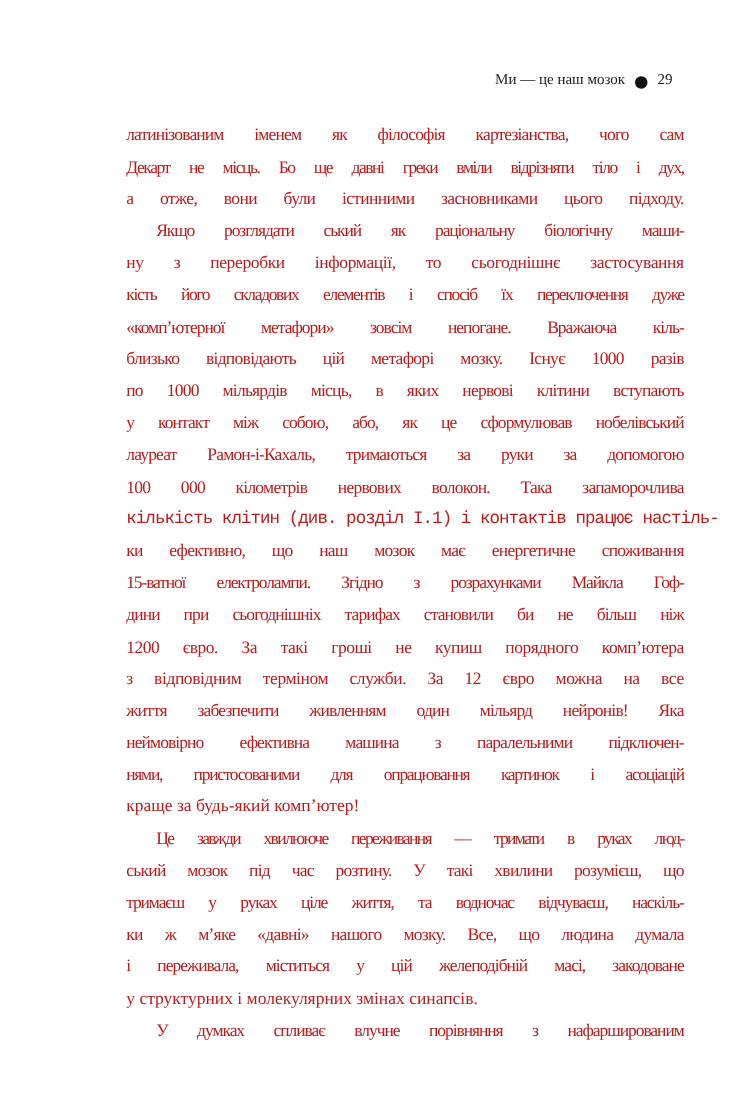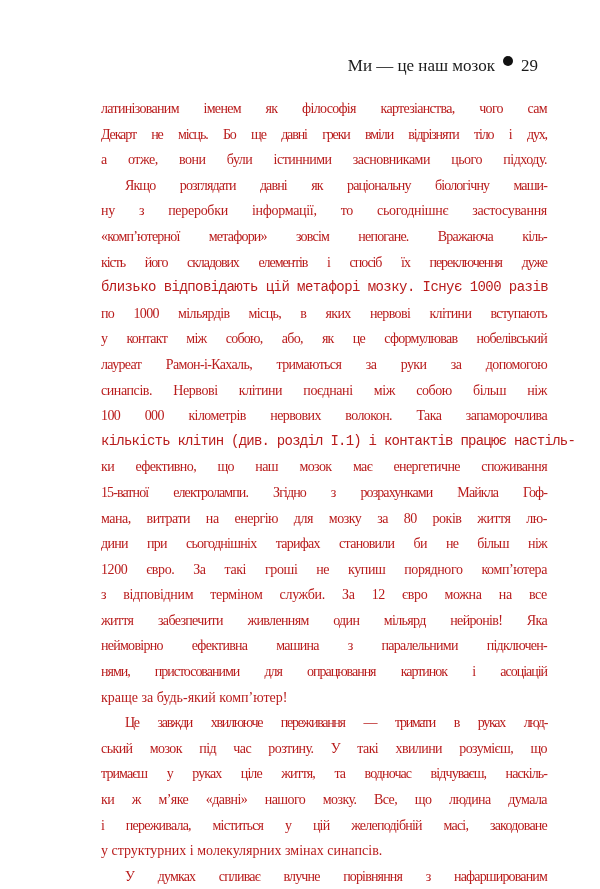--- a/index.html
+++ b/index.html
@@ -1,20 +1,20 @@
 <!DOCTYPE html>
 <html><head>
 <meta charset="utf-8">
 <style>
   html, body { margin: 0; padding: 0; background: #ffffff; }
   body { width: 600px; height: 889px; position: relative; overflow: hidden; }
   .header {
     position: absolute; top: 56px; right: 62px;
-    font-family: "Liberation Serif", serif; font-size: 17px; color: #1a1a1a;
-    display: flex; align-items: flex-start; gap: 8px;
+    font-family: "Liberation Serif", serif; font-size: 12px; color: #1a1a1a;
+    display: flex; align-items: flex-end; gap: 8px;
   }
   .header .bullet { width: 10px; height: 10px; border-radius: 50%; background: #111; display: inline-block; }
   .page-body {
     position: absolute; left: 62px; top: 96px; width: 446px;
     font-family: "Liberation Serif", serif; font-size: 14px; line-height: 25.6px;
     color: #b91c1c;
     margin-left: 39px;
   }
   .line { display: block; white-space: nowrap; text-align: justify; text-align-last: justify; height: 25.6px; }
   .line.last { text-align-last: left; }
@@ -26,34 +26,32 @@
 <div class="header">
   <span>Ми — це наш мозок</span>
   <span class="bullet"></span>
   <span>29</span>
 </div>
 
 <div class="page-body" id="page-body">
     <span class="line" style="letter-spacing: -0.688596px;">латинізованим іменем як філософія картезіанства, чого сам</span>
     <span class="line" style="letter-spacing: -1.13343px;">Декарт не місць. Бо ще давні греки вміли відрізняти тіло і дух,</span>
     <span class="line" style="letter-spacing: -0.507386px;">а отже, вони були істинними засновниками цього підходу.</span>
-    <span class="line indent" style="letter-spacing: -0.88237px;">Якщо розглядати давні як раціональну біологічну маши-</span>
+    <span class="line indent" style="letter-spacing: -0.88237px;">Якщо розглядати ський як раціональну біологічну маши-</span>
     <span class="line" style="letter-spacing: -0.293692px;">ну з переробки інформації, то сьогоднішнє застосування</span>
+    <span class="line" style="letter-spacing: -1.07214px;">кість його складових елементів і спосіб їх переключення дуже</span>
     <span class="line" style="letter-spacing: -0.789773px;">«комп’ютерної метафори» зовсім непогане. Вражаюча кіль-</span>
-    <span class="line" style="letter-spacing: -1.07214px;">кість його складових елементів і спосіб їх переключення дуже</span>
-    <span class="line" style="letter-spacing: -0.55784px; font-family: Liberation Mono, monospace;">близько відповідають цій метафорі мозку. Існує 1000 разів</span>
+    <span class="line" style="letter-spacing: -0.55784px;">близько відповідають цій метафорі мозку. Існує 1000 разів</span>
     <span class="line" style="letter-spacing: -0.623081px;">по 1000 мільярдів місць, в яких нервові клітини вступають</span>
     <span class="line" style="letter-spacing: -0.746931px;">у контакт між собою, або, як це сформулював нобелівський</span>
     <span class="line" style="letter-spacing: -0.653693px;">лауреат Рамон-і-Кахаль, тримаються за руки за допомогою</span>
-    <span class="line" style="letter-spacing: -0.425926px;">синапсів. Нервові клітини поєднані між собою більш ніж</span>
     <span class="line" style="letter-spacing: -0.591193px;">100 000 кілометрів нервових волокон. Така запаморочлива</span>
     <span class="line" style="letter-spacing: -0.75504px; font-family: Liberation Mono, monospace;">кількість клітин (див. розділ І.1) і контактів працює настіль-</span>
     <span class="line" style="letter-spacing: -0.591686px;">ки ефективно, що наш мозок має енергетичне споживання</span>
     <span class="line" style="letter-spacing: -0.916118px;">15-ватної електролампи. Згідно з розрахунками Майкла Гоф-</span>
-    <span class="line" style="letter-spacing: -0.481864px;">мана, витрати на енергію для мозку за 80 років життя лю-</span>
     <span class="line" style="letter-spacing: -0.72358px;">дини при сьогоднішніх тарифах становили би не більш ніж</span>
     <span class="line" style="letter-spacing: -0.411458px;">1200 євро. За такі гроші не купиш порядного комп’ютера</span>
     <span class="line" style="letter-spacing: -0.338542px;">з відповідним терміном служби. За 12 євро можна на все</span>
     <span class="line" style="letter-spacing: -0.649884px;">життя забезпечити живленням один мільярд нейронів! Яка</span>
     <span class="line" style="letter-spacing: -0.73467px;">неймовірно ефективна машина з паралельними підключен-</span>
     <span class="line" style="letter-spacing: -1.02467px;">нями, пристосованими для опрацювання картинок і асоціацій</span>
     <span class="line last">краще за будь-який комп’ютер!</span>
     <span class="line indent" style="letter-spacing: -1.30041px;">Це завжди хвилююче переживання — тримати в руках люд-</span>
     <span class="line" style="letter-spacing: -0.583147px;">ський мозок під час розтину. У такі хвилини розумієш, що</span>
     <span class="line" style="letter-spacing: -0.907309px;">тримаєш у руках ціле життя, та водночас відчуваєш, наскіль-</span>

